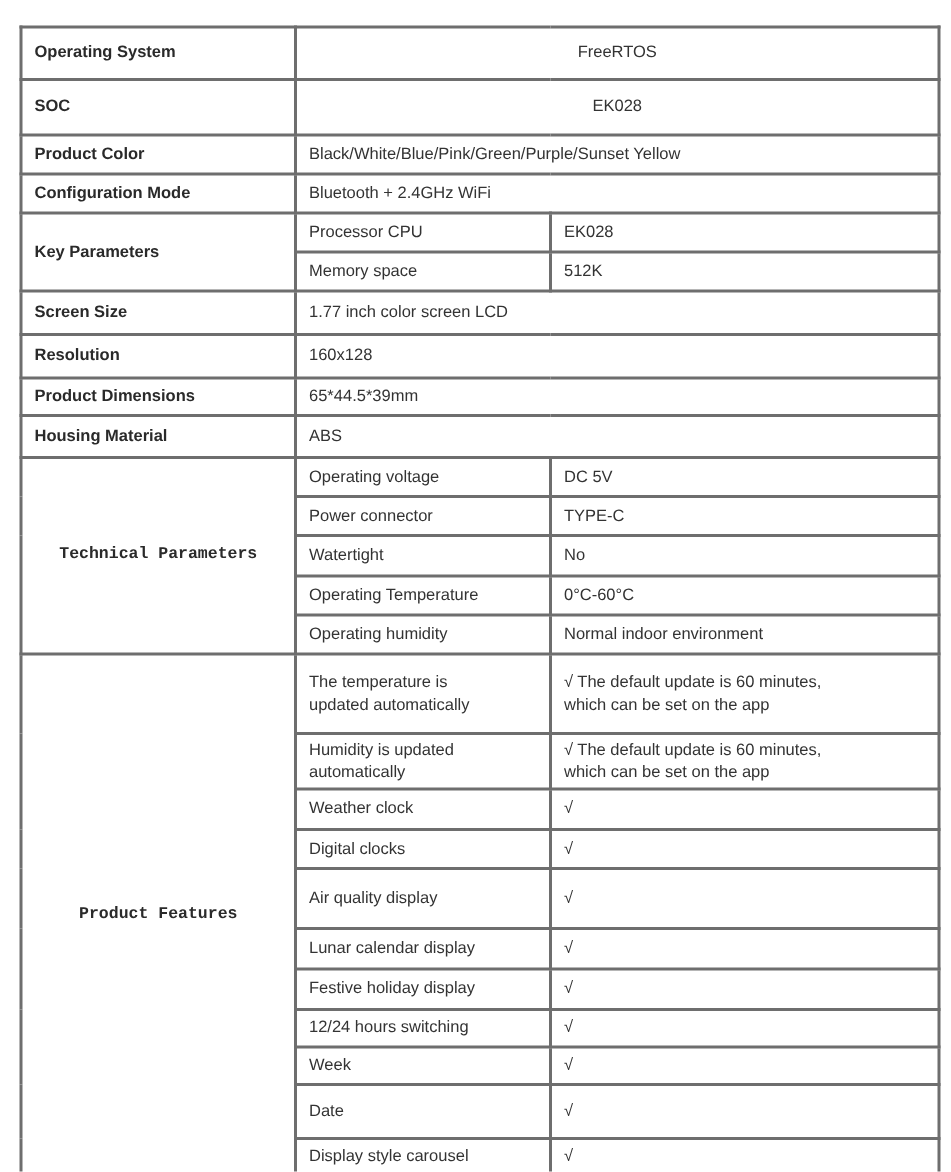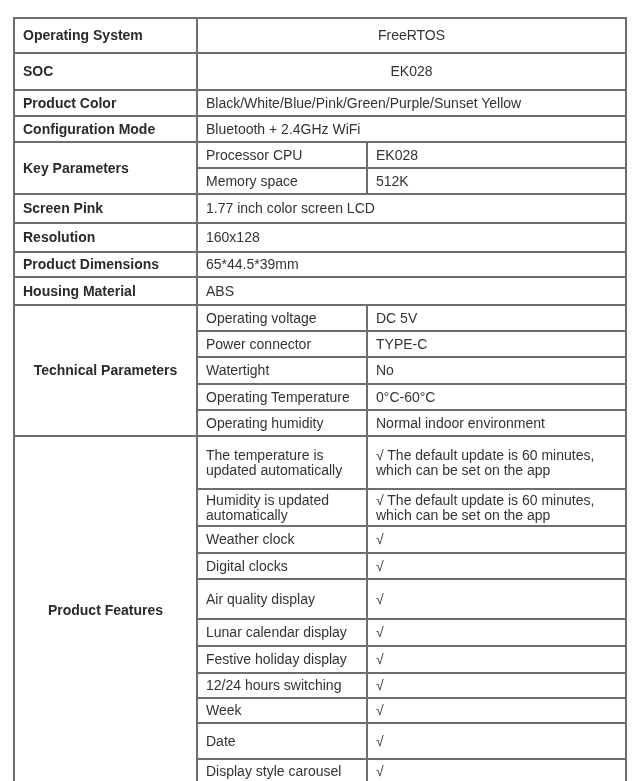--- a/index.html
+++ b/index.html
@@ -1,26 +1,26 @@
 <!DOCTYPE html>
 <html><head>
 <meta charset="utf-8">
 <style>
   html, body { margin: 0; padding: 0; background: #ffffff; }
   body { width: 634px; height: 781px; position: relative; overflow: hidden;
          font-family: "Liberation Sans", sans-serif; color: #2a2a2a; }
   table.spec { position: absolute; left: 13px; top: 17px; width: 612px;
                border-collapse: collapse; table-layout: fixed; }
-  table.spec td { border: 2px solid #6e6e6e; font-size: 14px; line-height: 15px;
+  table.spec td { border: 2px solid #6e6e6e; font-size: 11px; line-height: 15px;
                   padding: 0 8px; vertical-align: middle; }
   col.c1 { width: 183px; }
   col.c2 { width: 170px; }
   col.c3 { width: 259px; }
   td.label { font-weight: bold; color: #2a2a2a; padding-left: 16px; }
-  td.label.center { text-align: center; padding-left: 8px; }
+  td.label.center { text-align: center; padding-left: 8px; font-family: Liberation Mono, monospace; }
   td.val { color: #333; border-radius: 14px; }
   td.center { text-align: center; }
   td.v3 { padding-left: 14px; }
 </style>
 </head>
 <body>
 
 <table class="spec">
   <colgroup>
       <col class="c1">
@@ -47,21 +47,21 @@
     <tr style="height:26px">
       <td class="label" rowspan="2">Key Parameters</td>
       <td class="val">Processor CPU</td>
       <td class="val">EK028</td>
     </tr>
     <tr style="height:26px">
       <td class="val">Memory space</td>
       <td class="val">512K</td>
     </tr>
     <tr style="height:29px">
-      <td class="label">Screen Pink</td>
+      <td class="label">Screen Size</td>
       <td class="val" colspan="2">1.77 inch color screen LCD</td>
     </tr>
     <tr style="height:29px">
       <td class="label">Resolution</td>
       <td class="val" colspan="2">160x128</td>
     </tr>
     <tr style="height:25px">
       <td class="label">Product Dimensions</td>
       <td class="val" colspan="2">65*44.5*39mm</td>
     </tr>

